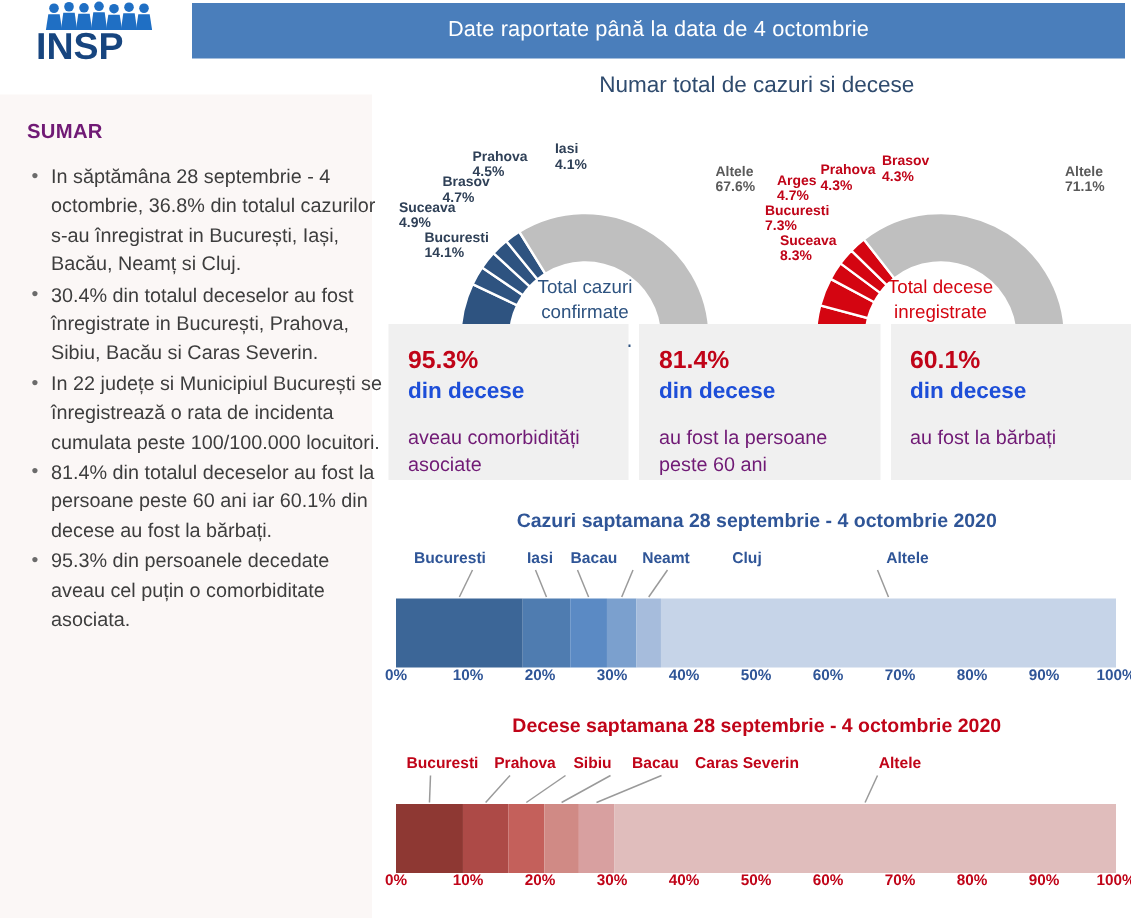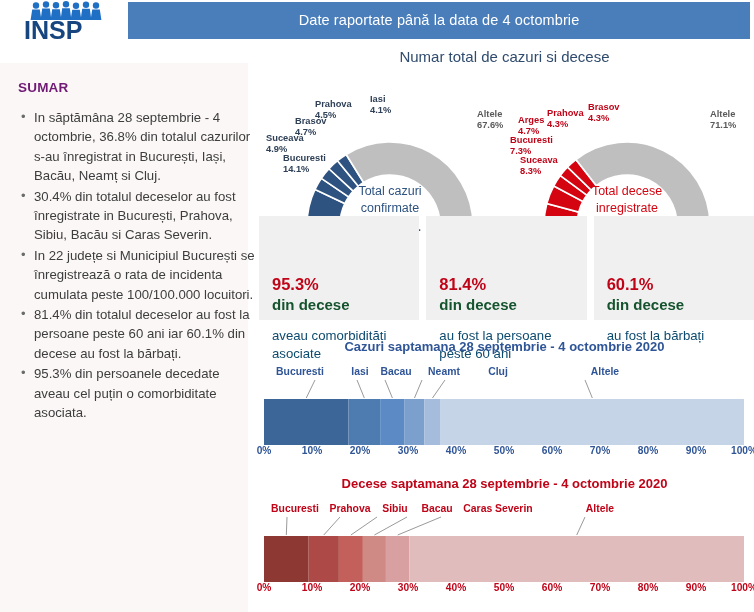--- a/index.html
+++ b/index.html
@@ -103,32 +103,31 @@
     flex: 1 1 0;
     background: #f0f0f0;
     padding: 14px 13px 0 13px;
     box-sizing: border-box;
   }
   .card-pct {
     font-size: 16.5px;
     font-weight: bold;
     color: #c00418;
     line-height: 20px;
-    margin-top: 44px;
   }
   .card-sub {
     font-size: 15px;
     font-weight: bold;
-    color: #14532d;
+    color: #1d4ed8;
     line-height: 21px;
     margin-bottom: 12px;
   }
   .card-desc {
     font-size: 13.2px;
-    color: #0c4a6e;
+    color: #701a75;
     line-height: 18px;
   }
 
   
   .barchart {
     position: absolute;
     left: 0;
     width: 499px;
   }
   #bar-cases { top: 295px; height: 125px; }

